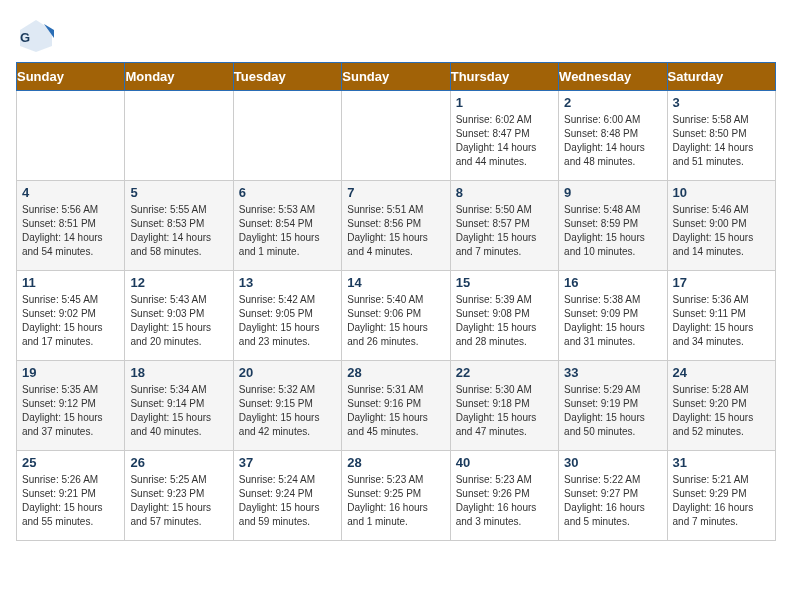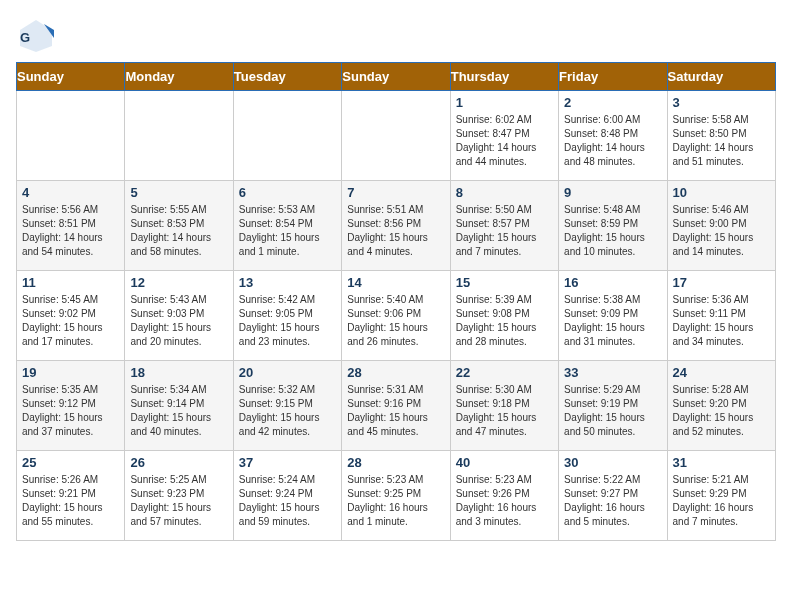--- a/index.html
+++ b/index.html
@@ -106,21 +106,21 @@
 </div>
 
 <table>
   <thead>
     <tr id="weekday-header">
         <th>Sunday</th>
         <th>Monday</th>
         <th>Tuesday</th>
         <th>Sunday</th>
         <th>Thursday</th>
-        <th>Friday</th>
+        <th>Wednesday</th>
         <th>Saturday</th>
       </tr>
   </thead>
   <tbody id="calendar-body">
       <tr>
         <td class="empty-cell"></td>
         <td class="empty-cell"></td>
         <td class="empty-cell"></td>
         <td class="empty-cell"></td>
         <td>

